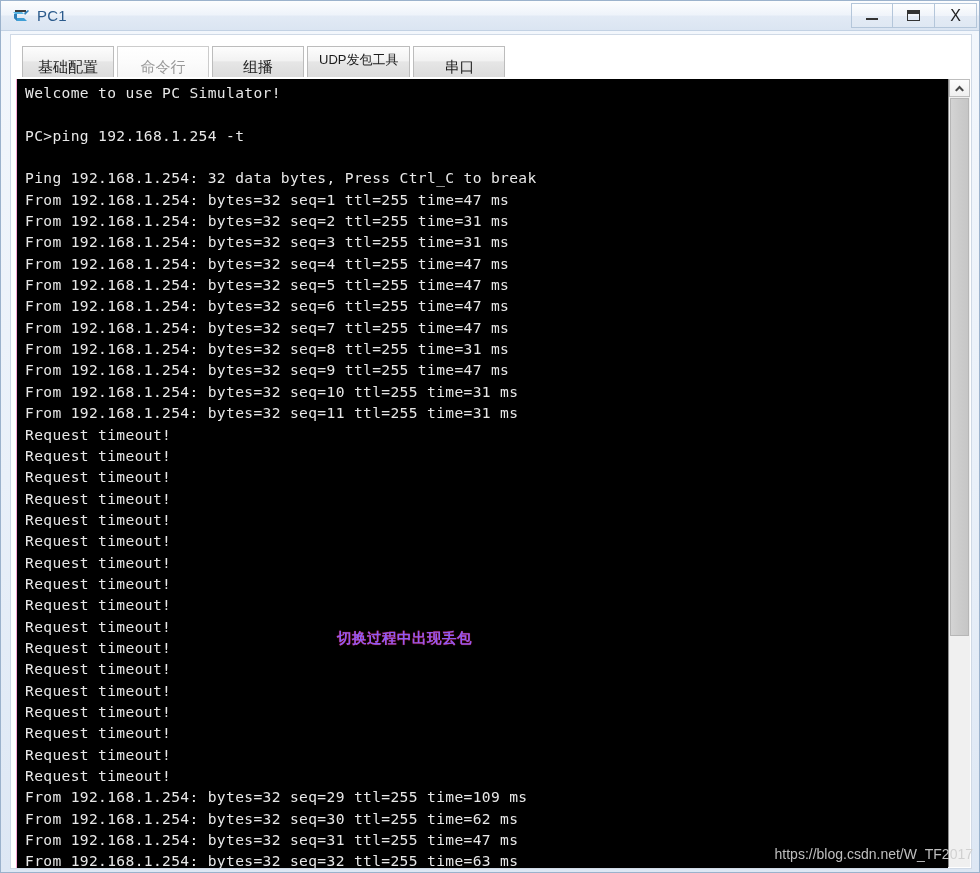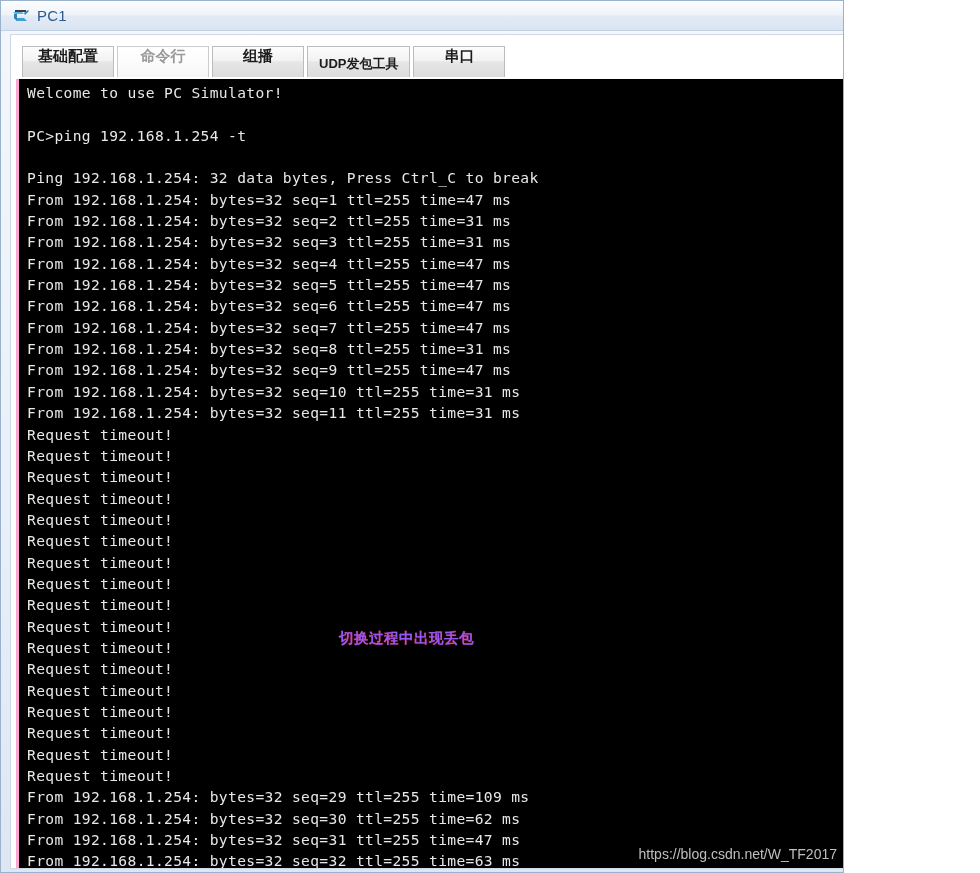--- a/index.html
+++ b/index.html
@@ -8,21 +8,21 @@
     width: 980px;
     height: 873px;
     overflow: hidden;
     background: #ffffff;
     font-family: "Liberation Sans", sans-serif;
   }
 
   
   #window {
     position: relative;
-    width: 844px;
+    width: 980px;
     height: 873px;
     background: linear-gradient(to bottom, #f3f7fc 0%, #e9f0f9 55%, #dde7f4 100%);
     border: 1px solid #9bb2cc;
     overflow: hidden;
   }
 
   
   #titlebar {
     position: absolute;
     left: 0; top: 0;
@@ -97,29 +97,28 @@
     display: flex;
     align-items: flex-end;
     padding-left: 11px;
   }
   .tab {
     height: 31px;
     min-width: 92px;
     margin-right: 3px;
     padding: 0 15px;
     display: flex;
-    align-items: flex-start;
+    align-items: flex-end;
     justify-content: center;
     font-size: 15px;
     color: #1c1c1c;
     background: linear-gradient(to bottom, #fdfdfd 0%, #f2f2f2 45%, #e6e6e6 50%, #dcdcdc 100%);
     border: 1px solid #bcbcbc;
     border-bottom: none;
     white-space: nowrap;
-    font-weight: bold;
   }
   .tab.active {
     background: linear-gradient(to bottom, #ffffff 0%, #fbfbfb 55%, #f6f6f6 100%);
     color: #9a9a9a;
     border-color: #cccccc;
     margin-top: 36px;
   }
   .tab.narrow { min-width: 70px; padding: 8px 11px; font-size: 13px; }
 
   
@@ -132,21 +131,21 @@
     border: 1px solid #cfd9e6;
     border-top: none;
     display: flex;
   }
   #terminal {
     position: relative;
     flex: 1 1 auto;
     margin: 2px 0 0 5px;
     background: #000000;
     overflow: hidden;
-    border-left: 3px solid #f9a8d4;
+    border-left: 1px solid #f9a8d4;
   }
   #term-lines {
     position: absolute;
     left: 8px; top: 3px;
     right: 0;
     color: #e8e8e8;
     font-family: "DejaVu Sans Mono", "Liberation Mono", monospace;
     font-size: 14.6px;
     line-height: 21.35px;
     letter-spacing: .35px;

